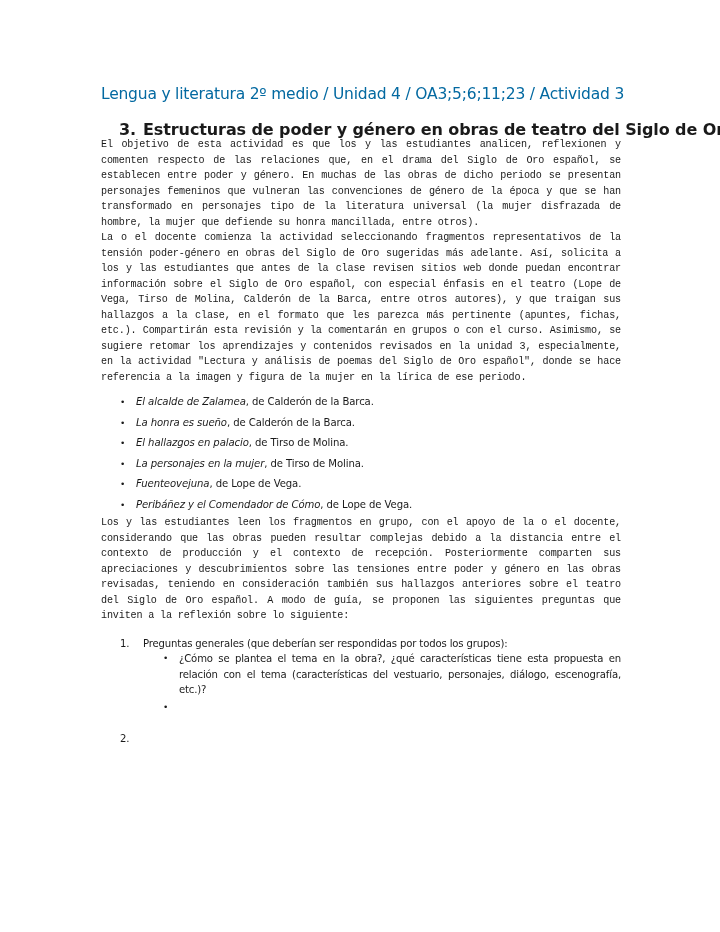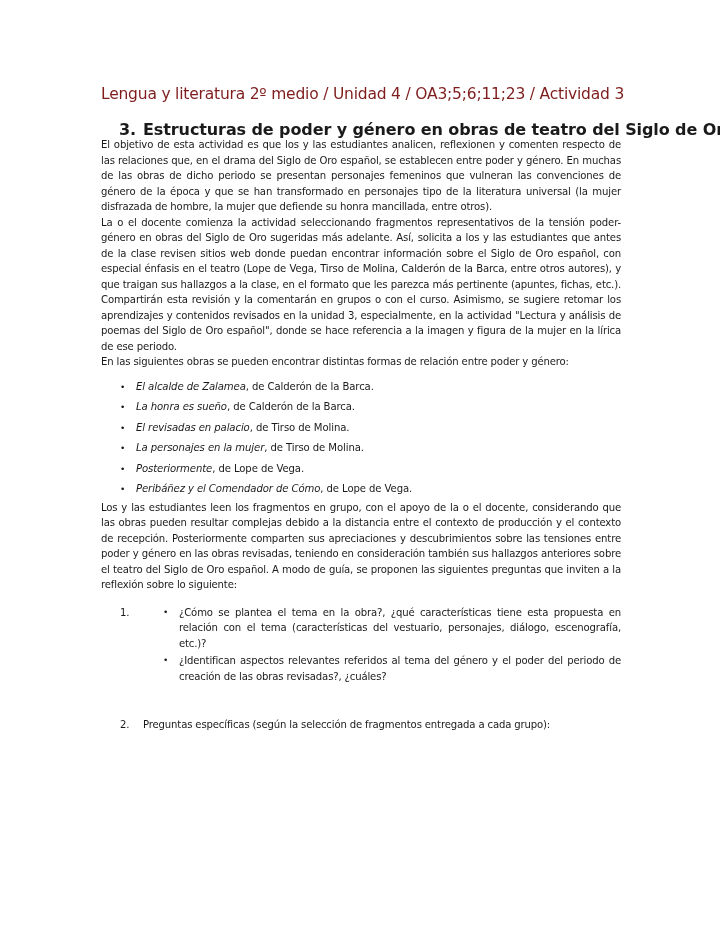--- a/index.html
+++ b/index.html
@@ -16,21 +16,21 @@
       color: #1a1a1a;
     }
     .page {
       position: absolute;
       left: 101px;
       top: 80px;
       width: 520px;
     }
     .doc-header {
       font-size: 15.5px;
-      color: #7f1d1d;
+      color: #0369a1;
       letter-spacing: -0.2px;
       white-space: nowrap;
       margin: 0;
       line-height: 28px;
       font-weight: normal;
     }
     .section-title {
       margin: 15px 0 0 0;
       font-size: 16px;
       font-weight: bold;
@@ -42,20 +42,21 @@
     .section-title .num {
       display: inline-block;
       width: 24px;
     }
     p.para {
       margin: 0;
       font-size: 10.1px;
       line-height: 15.5px;
       text-align: justify;
       letter-spacing: -0.15px;
+      font-family: Liberation Mono, monospace;
     }
     .p1 { margin-top: 23px; }
     .p2 { margin-top: 15px; }
     .p3 { margin-top: 15px; }
     .p4 { margin-top: 14px; }
     .p5 { margin-top: 12px; }
     ul.works {
       list-style: none;
       margin: 7px 0 0 0;
       padding: 0 0 0 19px;
@@ -116,56 +117,55 @@
 <div class="page">
 
   <h1 class="doc-header">Lengua y literatura 2º medio / Unidad 4 / OA3;5;6;11;23 / Actividad 3</h1>
 
   <h2 class="section-title">
     <span class="num">3.</span><span>Estructuras de poder y género en obras de teatro del Siglo de Oro español</span>
   </h2>
 
   <p class="para p1">El objetivo de esta actividad es que los y las estudiantes analicen, reflexionen y comenten respecto de las relaciones que, en el drama del Siglo de Oro español, se establecen entre poder y género. En muchas de las obras de dicho periodo se presentan personajes femeninos que vulneran las convenciones de género de la época y que se han transformado en personajes tipo de la literatura universal (la mujer disfrazada de hombre, la mujer que defiende su honra mancillada, entre otros).</p>
   <p class="para p2">La o el docente comienza la actividad seleccionando fragmentos representativos de la tensión poder-género en obras del Siglo de Oro sugeridas más adelante. Así, solicita a los y las estudiantes que antes de la clase revisen sitios web donde puedan encontrar información sobre el Siglo de Oro español, con especial énfasis en el teatro (Lope de Vega, Tirso de Molina, Calderón de la Barca, entre otros autores), y que traigan sus hallazgos a la clase, en el formato que les parezca más pertinente (apuntes, fichas, etc.). Compartirán esta revisión y la comentarán en grupos o con el curso. Asimismo, se sugiere retomar los aprendizajes y contenidos revisados en la unidad 3, especialmente, en la actividad "Lectura y análisis de poemas del Siglo de Oro español", donde se hace referencia a la imagen y figura de la mujer en la lírica de ese periodo.</p>
-  <p class="para p4">En las siguientes obras se pueden encontrar distintas formas de relación entre poder y género:</p>
 
   <ul class="works">
     <li>
       <span class="bullet">•</span><em>El alcalde de Zalamea</em><span>, de Calderón de la Barca.</span>
     </li>
     <li>
       <span class="bullet">•</span><em>La honra es sueño</em><span>, de Calderón de la Barca.</span>
     </li>
     <li>
-      <span class="bullet">•</span><em>El revisadas en palacio</em><span>, de Tirso de Molina.</span>
+      <span class="bullet">•</span><em>El hallazgos en palacio</em><span>, de Tirso de Molina.</span>
     </li>
     <li>
       <span class="bullet">•</span><em>La personajes en la mujer</em><span>, de Tirso de Molina.</span>
     </li>
     <li>
-      <span class="bullet">•</span><em>Posteriormente</em><span>, de Lope de Vega.</span>
+      <span class="bullet">•</span><em>Fuenteovejuna</em><span>, de Lope de Vega.</span>
     </li>
     <li>
       <span class="bullet">•</span><em>Peribáñez y el Comendador de Cómo</em><span>, de Lope de Vega.</span>
     </li>
   </ul>
 
   <p class="para p5">Los y las estudiantes leen los fragmentos en grupo, con el apoyo de la o el docente, considerando que las obras pueden resultar complejas debido a la distancia entre el contexto de producción y el contexto de recepción. Posteriormente comparten sus apreciaciones y descubrimientos sobre las tensiones entre poder y género en las obras revisadas, teniendo en consideración también sus hallazgos anteriores sobre el teatro del Siglo de Oro español. A modo de guía, se proponen las siguientes preguntas que inviten a la reflexión sobre lo siguiente:</p>
 
   <ol class="questions">
     <li class="q1">
       <span class="num">1.</span>
+      <span>Preguntas generales (que deberían ser respondidas por todos los grupos):</span>
       <ul class="sub">
         <li>
           <span class="bullet">•</span><span>¿Cómo se plantea el tema en la obra?, ¿qué características tiene esta propuesta en relación con el tema (características del vestuario, personajes, diálogo, escenografía, etc.)?</span>
         </li>
         <li>
-          <span class="bullet">•</span><span>¿Identifican aspectos relevantes referidos al tema del género y el poder del periodo de creación de las obras revisadas?, ¿cuáles?</span>
+          <span class="bullet">•</span>
         </li>
       </ul>
     </li>
     <li class="q2">
       <span class="num">2.</span>
-      <span>Preguntas específicas (según la selección de fragmentos entregada a cada grupo):</span>
     </li>
   </ol>
 
 </div>
 
 </body></html>

